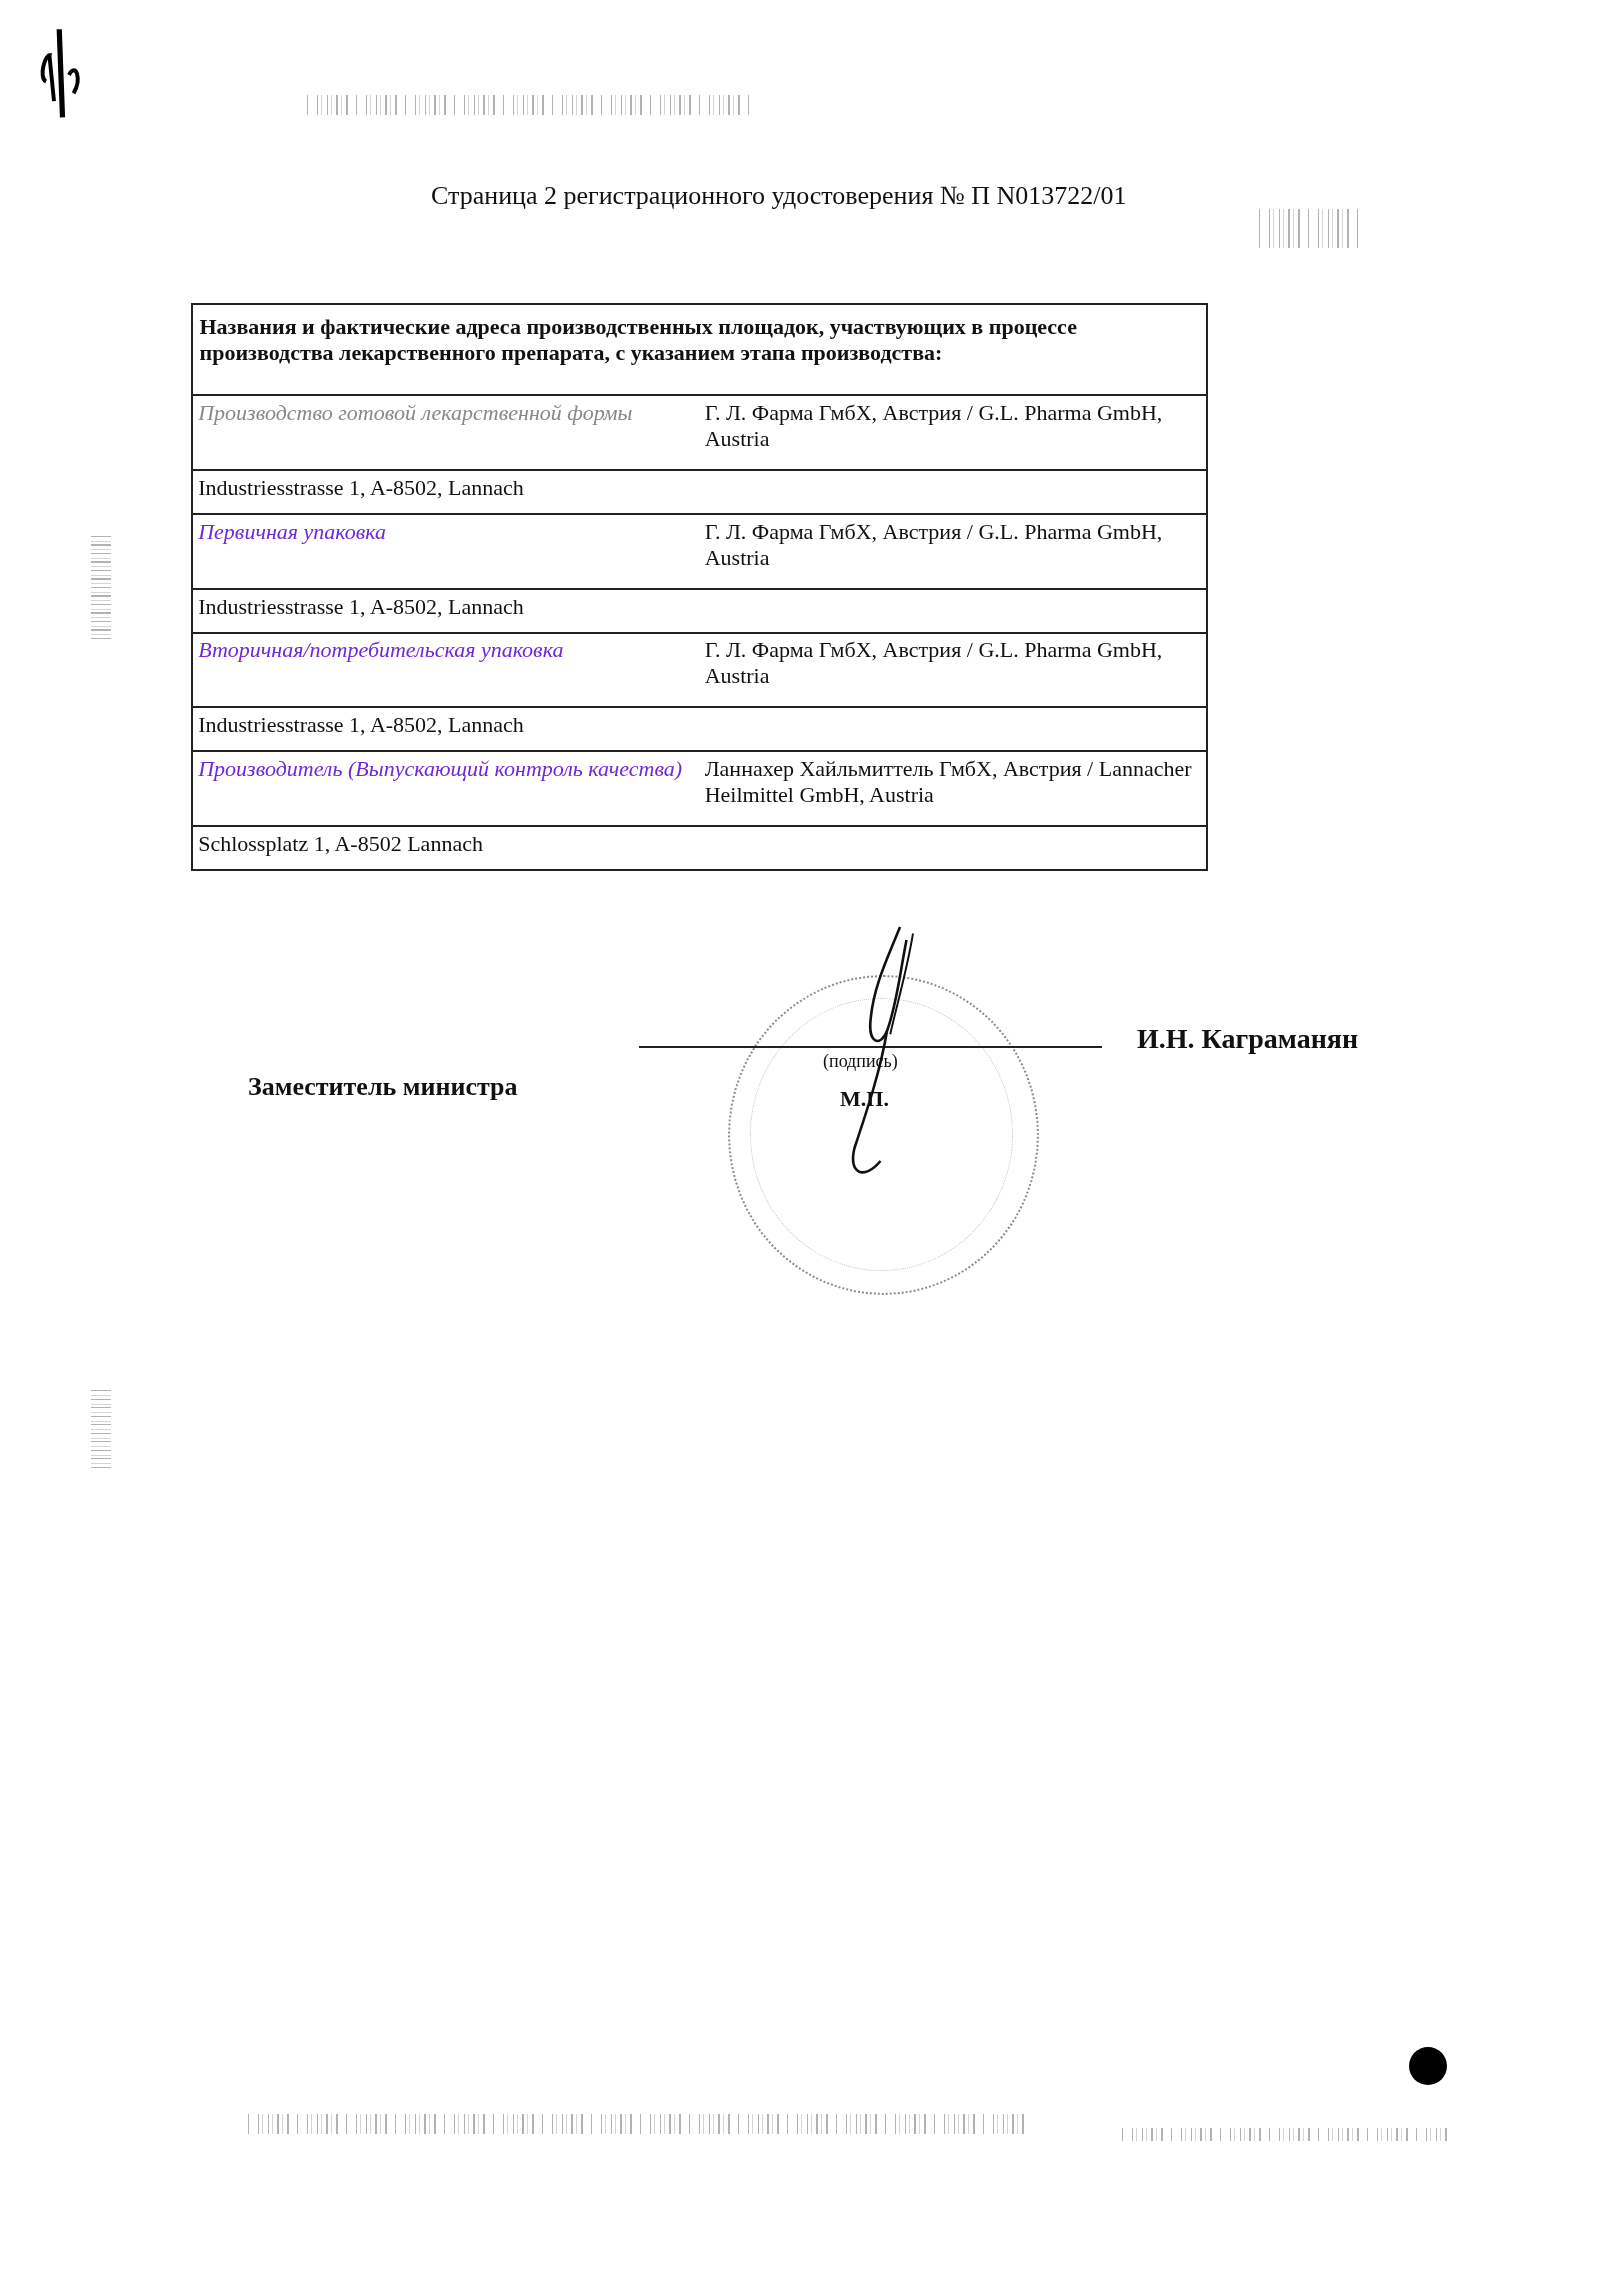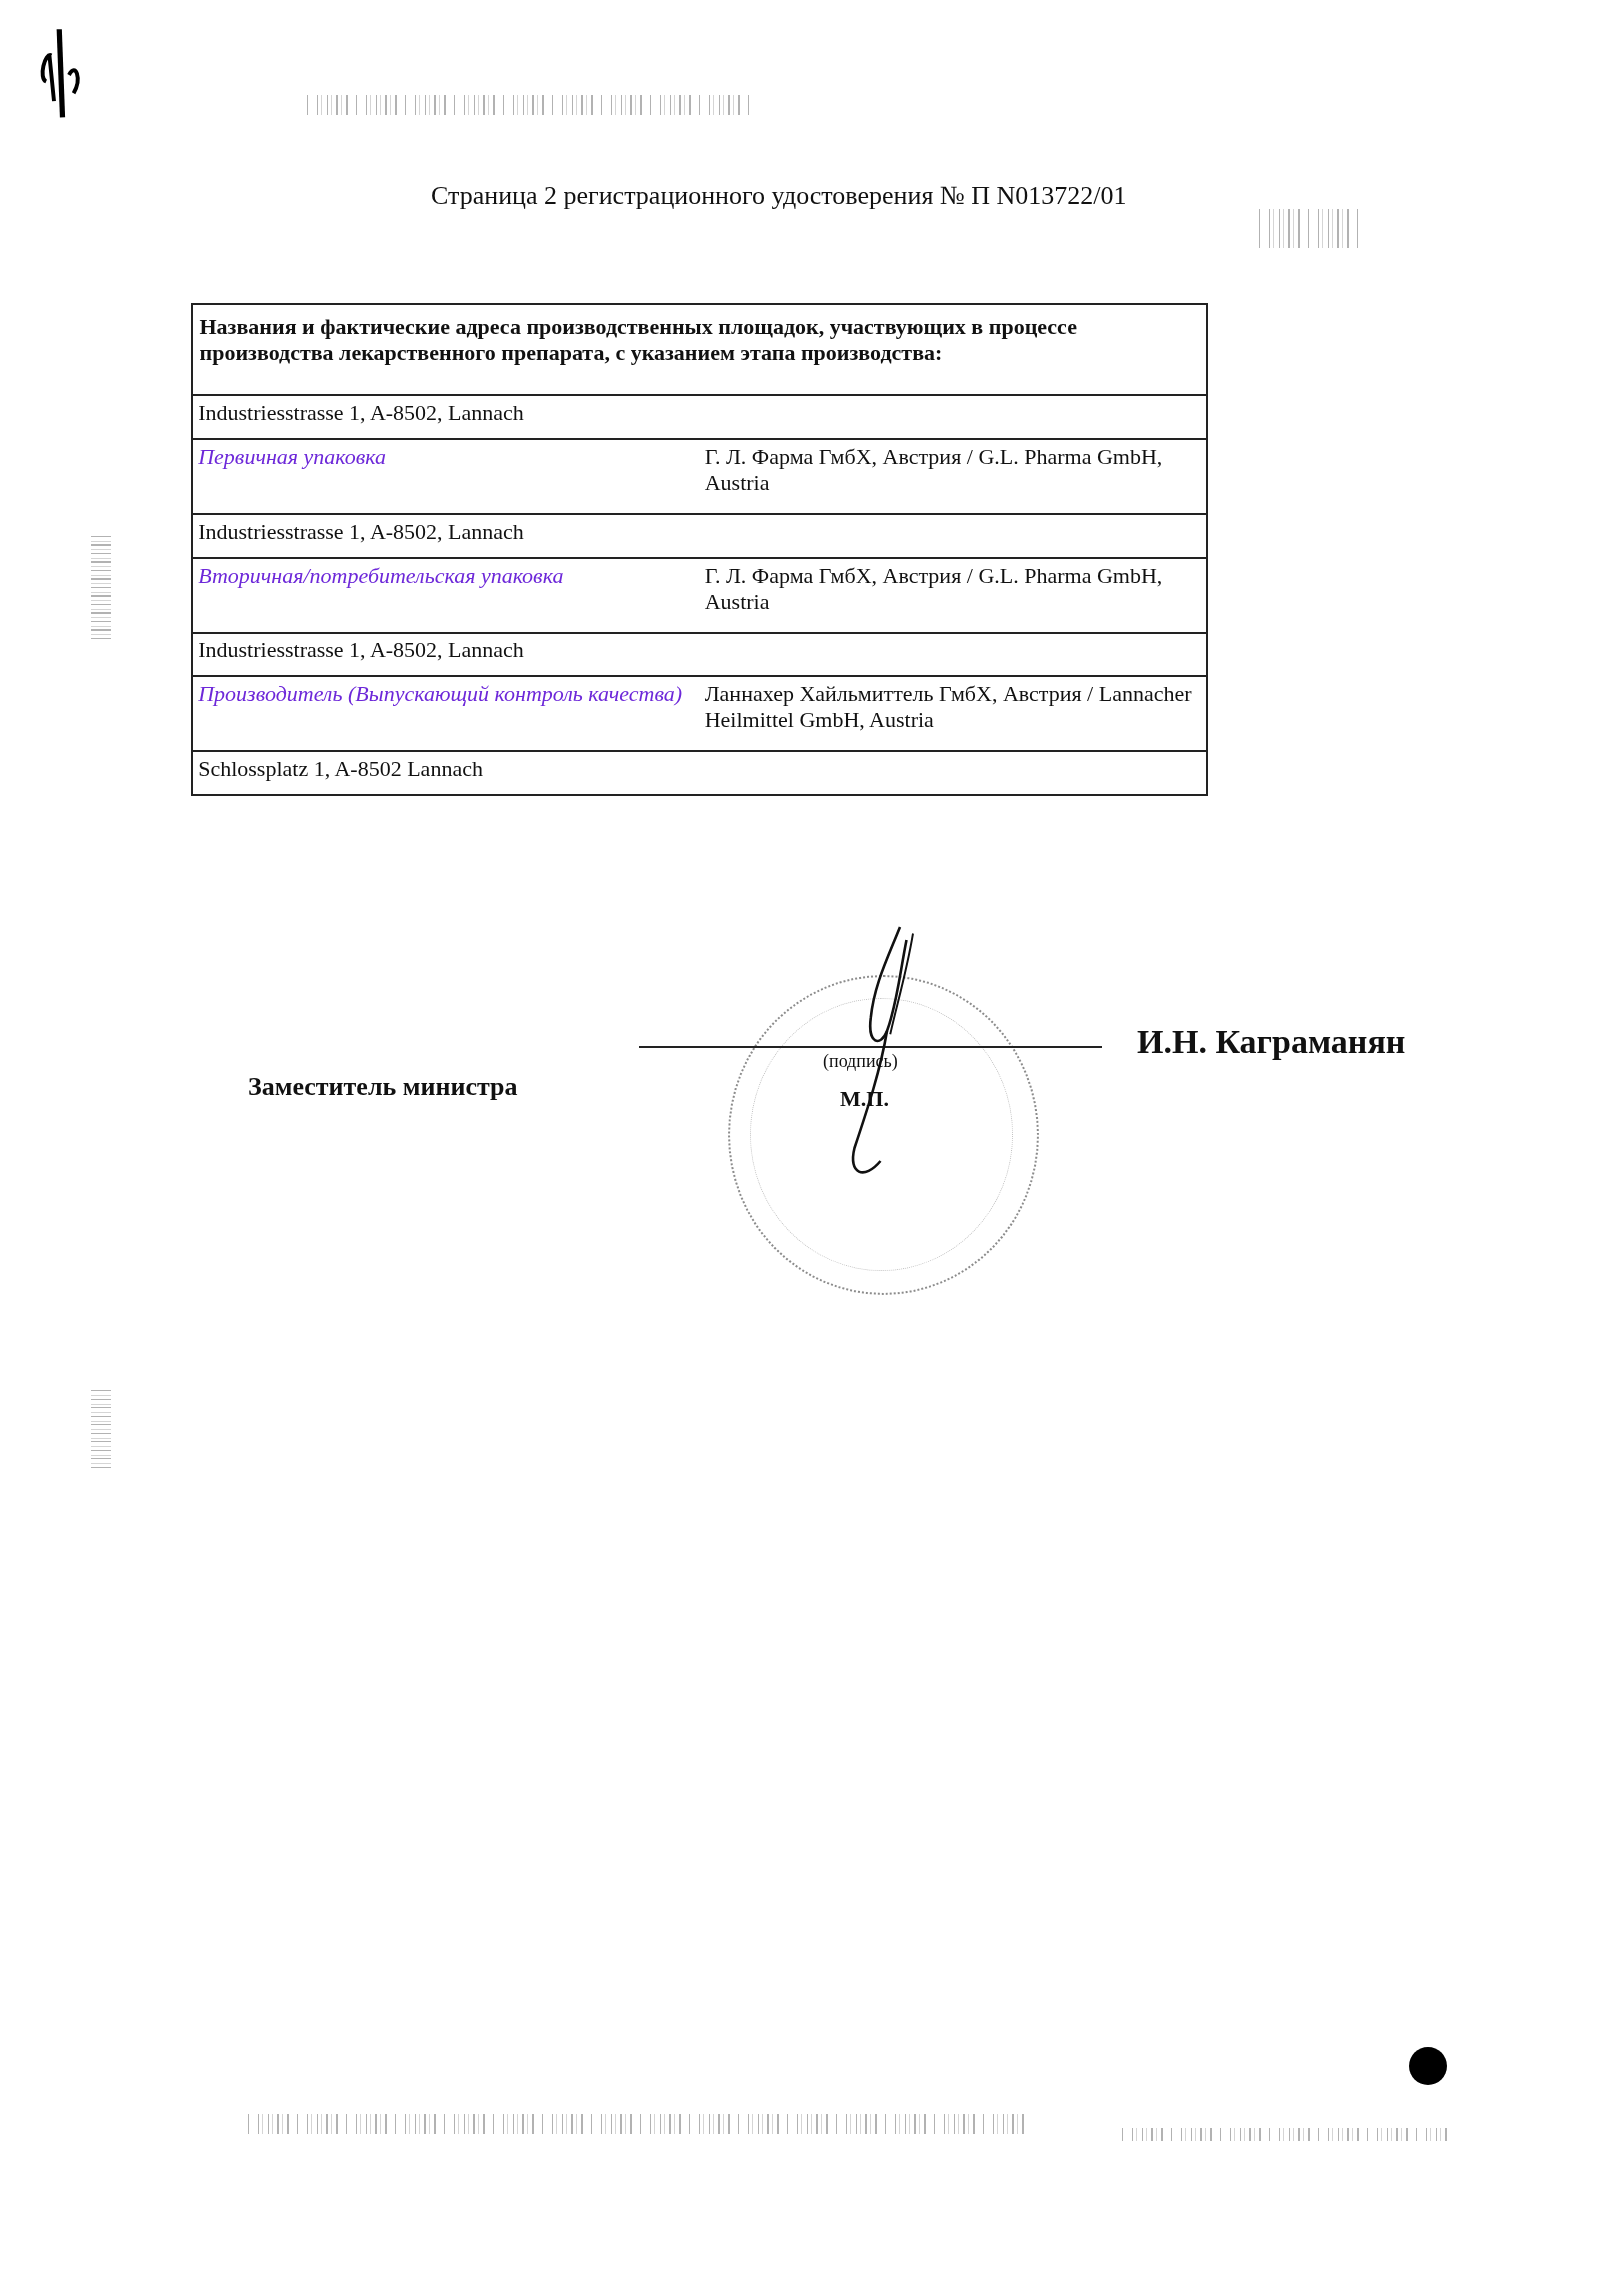--- a/index.html
+++ b/index.html
@@ -32,21 +32,21 @@
   table.sites td.col-b { width: 618px; }
   .hdr { font-weight: bold; font-size: 23.5px; line-height: 30px; padding: 9px 6.5px 10.4px 6.5px !important; height: 70px; }
   .stage { font-style: italic; color: #6d28d9; }
   .stage.faint { color: #888; }
   .row-stage td { height: 65px; }
   .row-addr td { height: 34px; }
   .sign-label {
     left: 248px; top: 1072px; font-size: 26px; font-weight: bold; white-space: nowrap;
   }
   .sign-name {
-    left: 1137px; top: 1023px; font-size: 34px; font-weight: bold; white-space: nowrap;
+    left: 1137px; top: 1023px; font-size: 28px; font-weight: bold; white-space: nowrap;
   }
   .sign-line {
     left: 639px; top: 1046px; width: 463px; height: 2px; background: #222;
   }
   .sign-caption {
     left: 823px; top: 1051px; font-size: 18px; white-space: nowrap;
   }
   .mp {
     left: 840px; top: 1086px; font-size: 22px; white-space: nowrap; font-weight: bold;
   }
@@ -79,20 +79,24 @@
 </svg>
 
 <div class="abs page-title">Страница  2 регистрационного удостоверения № П N013722/01</div>
 
 <table class="sites">
   <tbody>
       <tr>
     <td colspan="2" class="hdr">Названия и фактические адреса производственных площадок, участвующих в процессе производства лекарственного препарата, с указанием этапа производства:</td>
   </tr>
 
+  <tr class="row-stage">
+    <td class="col-a stage faint">Производство готовой лекарственной формы</td>
+    <td class="col-b">Г. Л. Фарма ГмбХ, Австрия / G.L. Pharma GmbH, Austria</td>
+  </tr>
   <tr class="row-addr">
     <td colspan="2">Industriesstrasse 1, A-8502, Lannach</td>
   </tr>
 
   <tr class="row-stage">
     <td class="col-a stage">Первичная упаковка</td>
     <td class="col-b">Г. Л. Фарма ГмбХ, Австрия / G.L. Pharma GmbH, Austria</td>
   </tr>
   <tr class="row-addr">
     <td colspan="2">Industriesstrasse 1, A-8502, Lannach</td>

